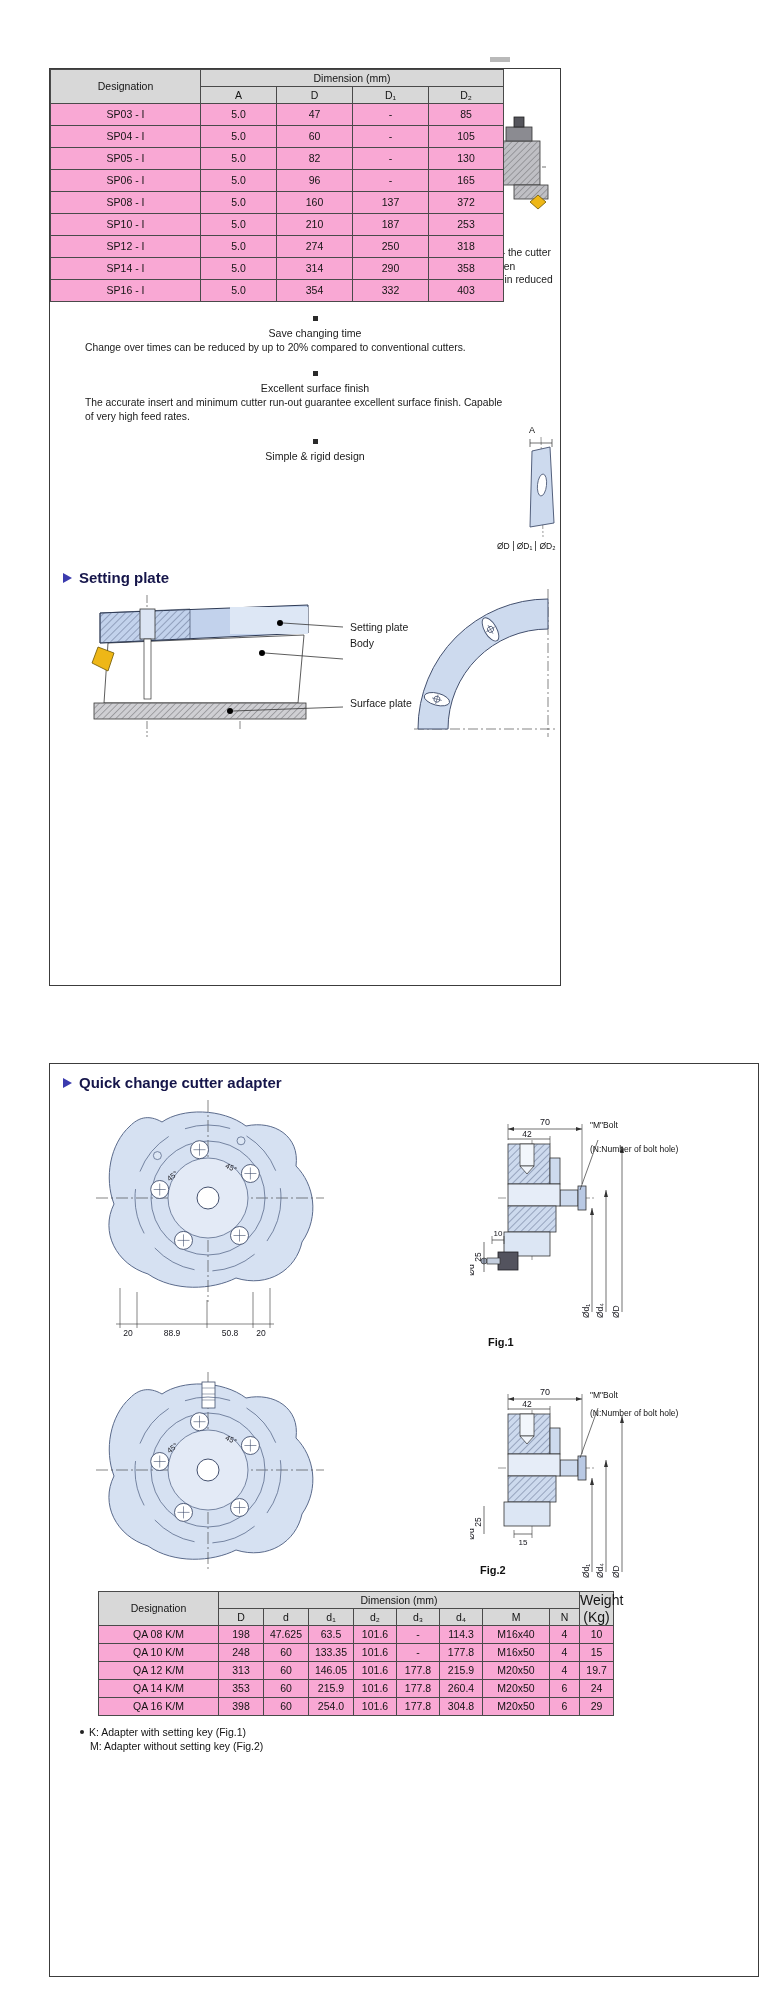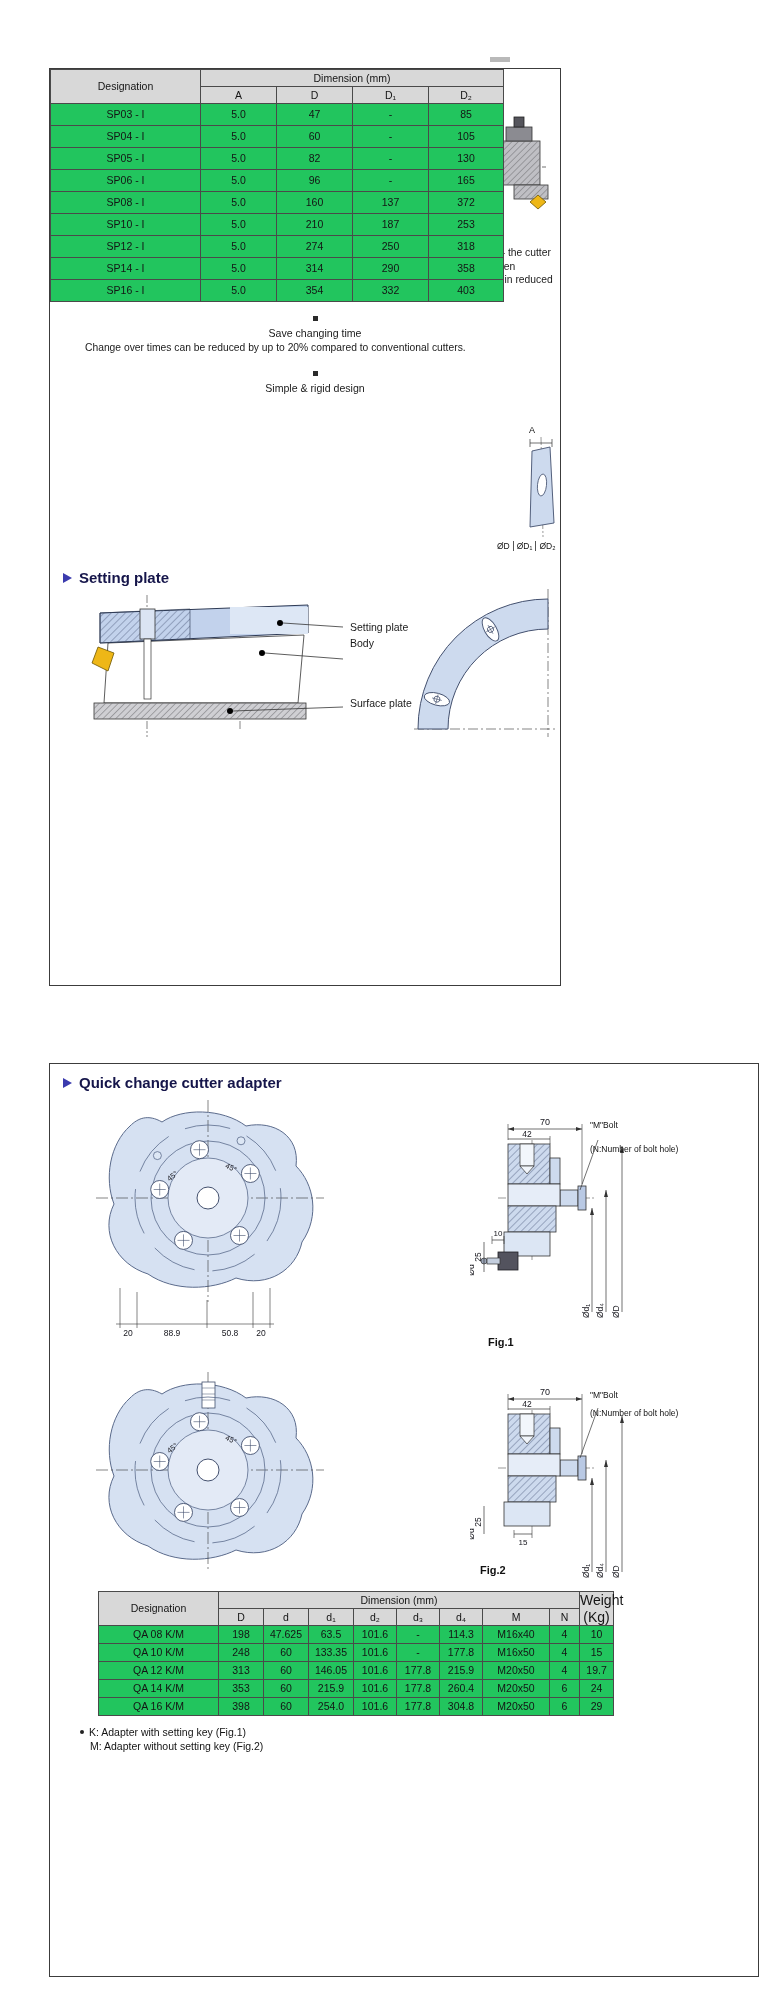--- a/index.html
+++ b/index.html
@@ -16,21 +16,21 @@
   .features{position:absolute;left:24px;top:152px;width:482px;}
   .feature{margin-bottom:16px;}
   .feature-h{font-size:10.6px;display:flex;align-items:center;gap:6px;color:#1a1a1a;flex-direction:column;}
   .bullet-icon{width:5px;height:5px;background:#2a2a2a;flex:none;}
   .feature-b{font-size:10.3px;line-height:13.6px;margin:2px 0 0 11px;color:#1a1a1a;}
   .callout-label{position:absolute;font-size:10.5px;color:#1a1a1a;white-space:nowrap;}
   .dim{position:absolute;font-size:9px;color:#111;white-space:nowrap;}
   .od-row{position:absolute;display:flex;font-size:8.5px;color:#111;}
   .od-row span{padding:0 3px;}
   .od-row span + span{border-left:1px solid #555;}
-  .dim-table{position:absolute;border-collapse:collapse;table-layout:fixed;font-size:10.5px;background:#22c55e;}
+  .dim-table{position:absolute;border-collapse:collapse;table-layout:fixed;font-size:10.5px;background:#f9a8d4;}
   .dim-table th,.dim-table td{border:1px solid #4a4a4a;text-align:center;font-weight:normal;
       padding:0;line-height:1.15;color:#141414;}
   .dim-table thead th{background:#d8d8d8;height:16px;}
   #table1 td{height:21px;}
   #table2 td{height:17px;}
   .weight-h{font-size:14px;line-height:11px;}
   .fig-caption{position:absolute;font-size:11px;font-weight:bold;color:#111;}
   .ann{position:absolute;font-size:8.5px;color:#111;white-space:nowrap;}
   .notes{position:absolute;font-size:10.5px;line-height:13.5px;color:#141414;}
   .note-dot{display:inline-block;width:4px;height:4px;border-radius:50%;background:#222;
@@ -160,20 +160,27 @@
         <span>Light weight cutter</span>
         </div>
       <div class="feature-b">Quick change cutters are separated into two parts when the cutter diameter is over 200mm - the cutter and adapter. The adapter is mounted on the main spindle of the machine and the cutter is then mounted on the adapter.The weight of cutter is usually half of total cutter weight, this results in reduced weight load &amp; improved safety.</div>
     </div>
     <div class="feature">
       <div class="feature-h">
           <span class="bullet-icon"></span>
         <span>Save changing time</span>
         </div>
       <div class="feature-b">Change over times can be reduced by up to 20% compared to conventional cutters.</div>
+    </div>
+    <div class="feature">
+      <div class="feature-h">
+          <span class="bullet-icon"></span>
+        <span>Excellent surface finish</span>
+        </div>
+      <div class="feature-b" style="max-width:420px">The accurate insert and minimum cutter run-out guarantee excellent surface finish. Capable of very high feed rates.</div>
     </div>
     <div class="feature">
       <div class="feature-h">
           <span class="bullet-icon"></span>
         <span>Simple &amp; rigid design</span>
         </div>
     </div>
   </div>
 
   <div class="sec-title" style="left:13px;top:500px">

